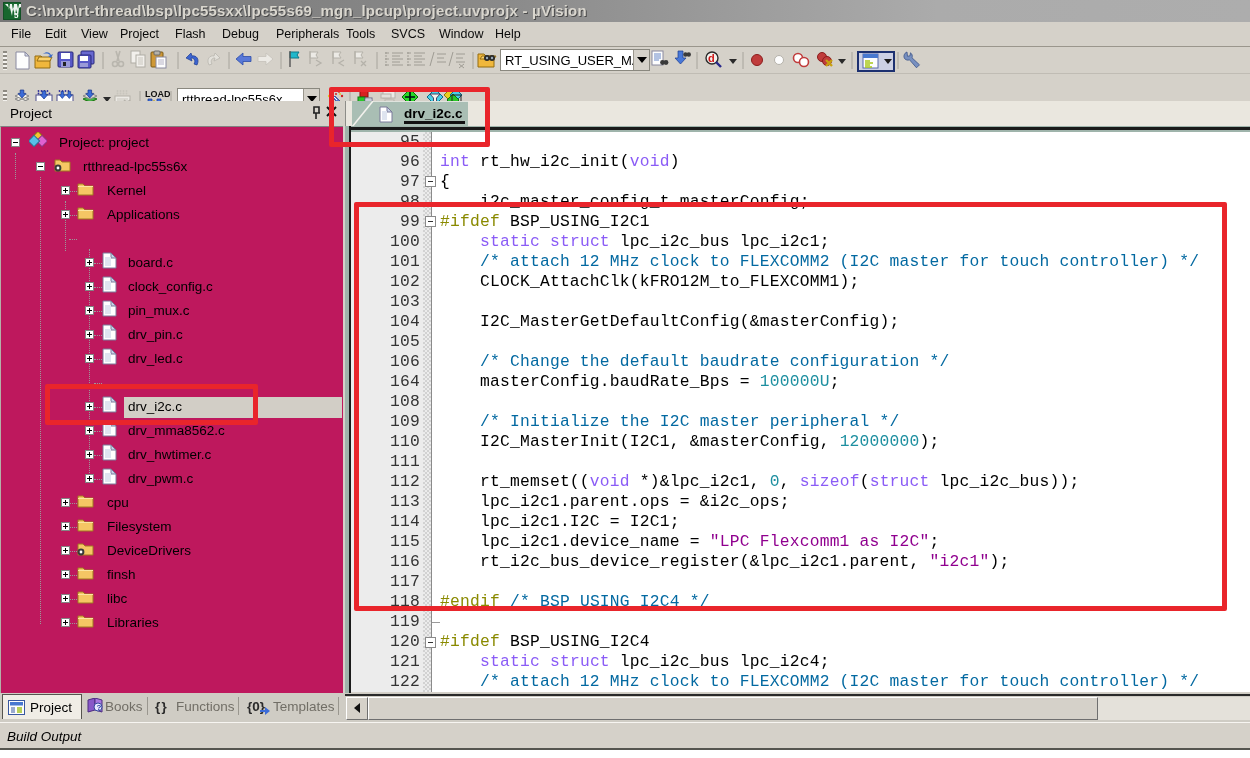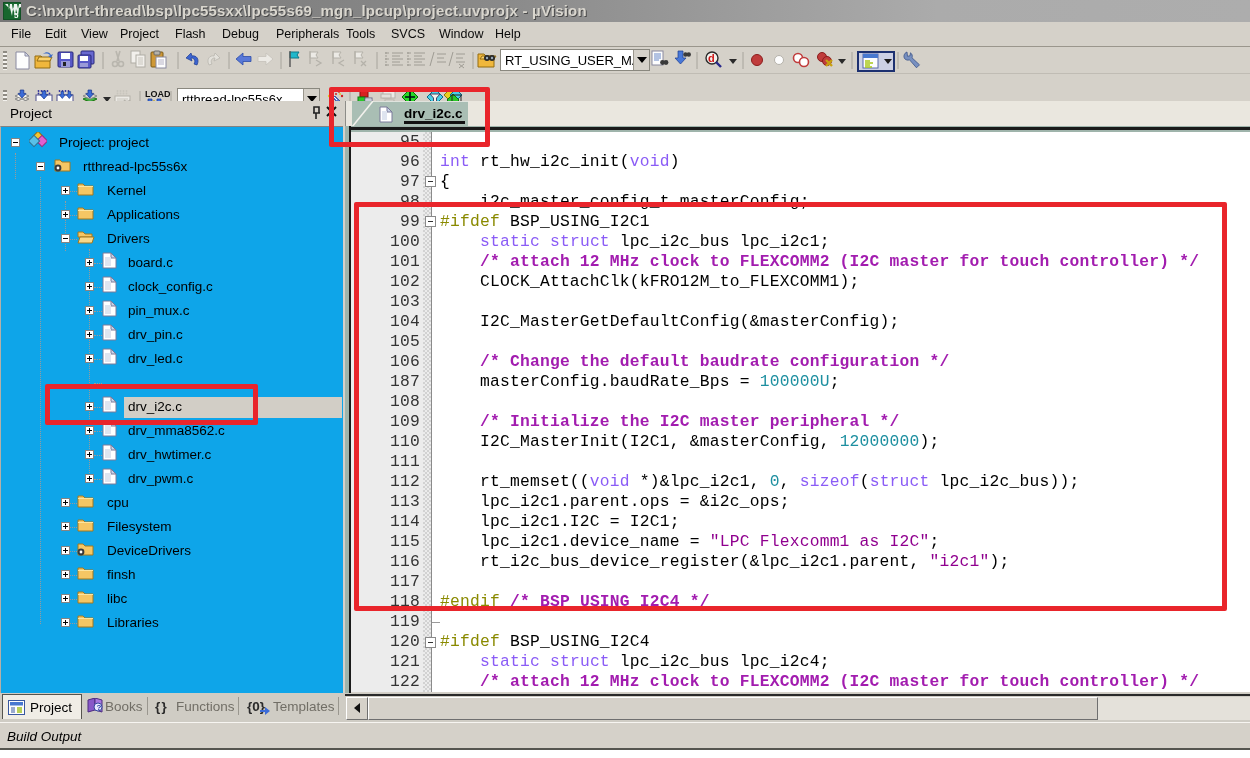--- a/index.html
+++ b/index.html
@@ -21,21 +21,21 @@
   #tb2 { top:86px; height:27px; border-bottom:2px solid #b91c1c;}
   .grip { position:absolute; left:3px; width:4px; background:repeating-linear-gradient(to bottom,#8e8a82 0 2px,#f4f2ee 2px 4px); }
   .combo { position:absolute; background:#fff; border:1px solid #8a887f; font-size:13px; color:#000; }
   .combo .txt { position:absolute; left:4px; top:3px; white-space:nowrap; }
   .combo .btn { position:absolute; right:0; top:0; bottom:0; width:16px; background:#d5d1c9;
     border-left:1px solid #9a968c; }
   .combo .btn:after { content:""; position:absolute; left:3px; top:7px; border:5px solid transparent;
     border-top:6px solid #000; }
   
   #pcaption { left:0; top:101px; width:345px; height:25px; background:#d5d1c9; font-size:13.5px; color:#000; }
-  #tree { left:0; top:126px; width:343px; height:567px; background:#0ea5e9; border-top:1px solid #828282; border-left:1px solid #b4b0a8; }
+  #tree { left:0; top:126px; width:343px; height:567px; background:#be185d; border-top:1px solid #828282; border-left:1px solid #b4b0a8; }
   .trow { position:absolute; height:24px; font-size:13.5px; color:#000; }
   .tlabel { position:absolute; top:4px; white-space:nowrap; }
   .ebox { position:absolute; width:9px; height:9px; top:7px; background:#fff; border:1px solid #848484; }
   .ebox:before { content:""; position:absolute; left:1px; top:3px; width:5px; height:1px; background:#000; }
   .ebox.plus:after { content:""; position:absolute; left:3px; top:1px; width:1px; height:5px; background:#000; }
   .sel { position:absolute; background:#d2cec6; }
   
   #tabstrip { left:345px; top:101px; width:905px; height:26px; background:#eae7df; border-left:1px solid #8d8d88;}
   #tab { position:absolute; left:352px; top:101px; width:116px; height:26px; background:#a9beb4; }
   #tabname { position:absolute; left:52px; top:5px; font-size:13.5px; font-weight:bold; color:#000; }
@@ -46,21 +46,21 @@
   #gutter { left:351px; top:132px; width:72px; height:560px; background:#ececec; overflow:hidden; }
   .lnum { position:absolute; right:3px; width:60px; text-align:right; font-family:"Liberation Mono",monospace; font-size:16.3px; letter-spacing:0.22px; color:#333; height:20px; line-height:20px; }
   #foldcol { left:423px; top:132px; width:9px; height:560px; background:#ececec; border-right:1px solid #8a8a8a; }
   #foldstipple { left:423px; top:132px; width:8px; height:560px;
      background:repeating-conic-gradient(#d2d2d2 0% 25%, #ececec 0% 50%) 0 0/4px 4px; }
   #code { left:432px; top:132px; width:818px; height:560px; background:#fff; overflow:hidden; }
   #codeinner { position:absolute; left:8px; top:0px; font-family:"Liberation Mono", monospace;
     font-size:16.3px; letter-spacing:0.22px; line-height:20px; white-space:pre; color:#000; }
   .kw { color:#8b5cf6; }
   .num { color:#1d8fa0; }
-  .cm { color:#a21caf;font-weight:bold; }
+  .cm { color:#0369a1; }
   .pp { color:#8a8a00; }
   .str { color:#90008f; }
   .fbox { position:absolute; left:425px; width:11px; height:11px; background:#fff; border:1px solid #8a8a8a; z-index:3;}
   .fbox:before { content:""; position:absolute; left:2px; top:4px; width:5px; height:1px; background:#333; }
   
   #botstrip { left:0; top:693px; width:1250px; height:29px; background:#cfccc4; }
   #hscroll { position:absolute; left:346px; top:4px; width:904px; height:23px; background:#e4e1da; }
   #hsbtn { position:absolute; left:0px; top:0px; width:22px; height:23px; background:#d5d1c9;
     border:1px solid #fff; border-right-color:#6f6f6f; border-bottom-color:#6f6f6f; }
   #hsthumb { position:absolute; left:22px; top:0px; width:730px; height:23px; background:#d5d1c9;
@@ -461,28 +461,20 @@
     </svg>
     <div class="tlabel" style="left:106px">Kernel</div>
   </div>
   <div class="trow" style="left:0;top:76px;width:343px">
     <div class="ebox plus" style="left:60px"></div>
     <svg class="abs" style="left:76px;top:2px" width="17" height="15">
       <path d="M1,3 h5 l2,2 h8 v9 h-15 z" fill="#f5c664" stroke="#a07820"></path>
       <path d="M1,6 h15 v-1 h-15 z" fill="#fbe4a0"></path>
     </svg>
     <div class="tlabel" style="left:106px">Applications</div>
-  </div>
-  <div class="trow" style="left:0;top:100px;width:343px">
-    <div class="ebox" style="left:60px"></div>
-    <svg class="abs" style="left:76px;top:2px" width="18" height="15">
-      <path d="M1,3 h5 l2,2 h7 v3 h-14 z" fill="#f5c664" stroke="#a07820"></path>
-      <path d="M3,8 h14 l-2,6 h-14 z" fill="#f8d88a" stroke="#a07820"></path>
-    </svg>
-    <div class="tlabel" style="left:106px">Drivers</div>
   </div>
   <div class="trow" style="left:0;top:124px;width:343px">
     <div class="ebox plus" style="left:84px"></div>
     <svg class="abs" style="left:101px;top:1px" width="15" height="17">
       <path d="M1,1 h8 l5,5 v10 h-13 z" fill="#fff" stroke="#7a7a9a"></path>
       <path d="M9,1 l5,5 h-5 z" fill="#c8d4e8" stroke="#7a7a9a"></path>
       <rect x="3" y="5" width="6" height="9" fill="#dfe5f0"></rect>
     </svg>
     <div class="tlabel" style="left:127px">board.c</div>
   </div>
@@ -630,21 +622,21 @@
   <div class="lnum" style="top:40px">97</div>
   <div class="lnum" style="top:60px">98</div>
   <div class="lnum" style="top:80px">99</div>
   <div class="lnum" style="top:100px">100</div>
   <div class="lnum" style="top:120px">101</div>
   <div class="lnum" style="top:140px">102</div>
   <div class="lnum" style="top:160px">103</div>
   <div class="lnum" style="top:180px">104</div>
   <div class="lnum" style="top:200px">105</div>
   <div class="lnum" style="top:220px">106</div>
-  <div class="lnum" style="top:240px">187</div>
+  <div class="lnum" style="top:240px">164</div>
   <div class="lnum" style="top:260px">108</div>
   <div class="lnum" style="top:280px">109</div>
   <div class="lnum" style="top:300px">110</div>
   <div class="lnum" style="top:320px">111</div>
   <div class="lnum" style="top:340px">112</div>
   <div class="lnum" style="top:360px">113</div>
   <div class="lnum" style="top:380px">114</div>
   <div class="lnum" style="top:400px">115</div>
   <div class="lnum" style="top:420px">116</div>
   <div class="lnum" style="top:440px">117</div>

